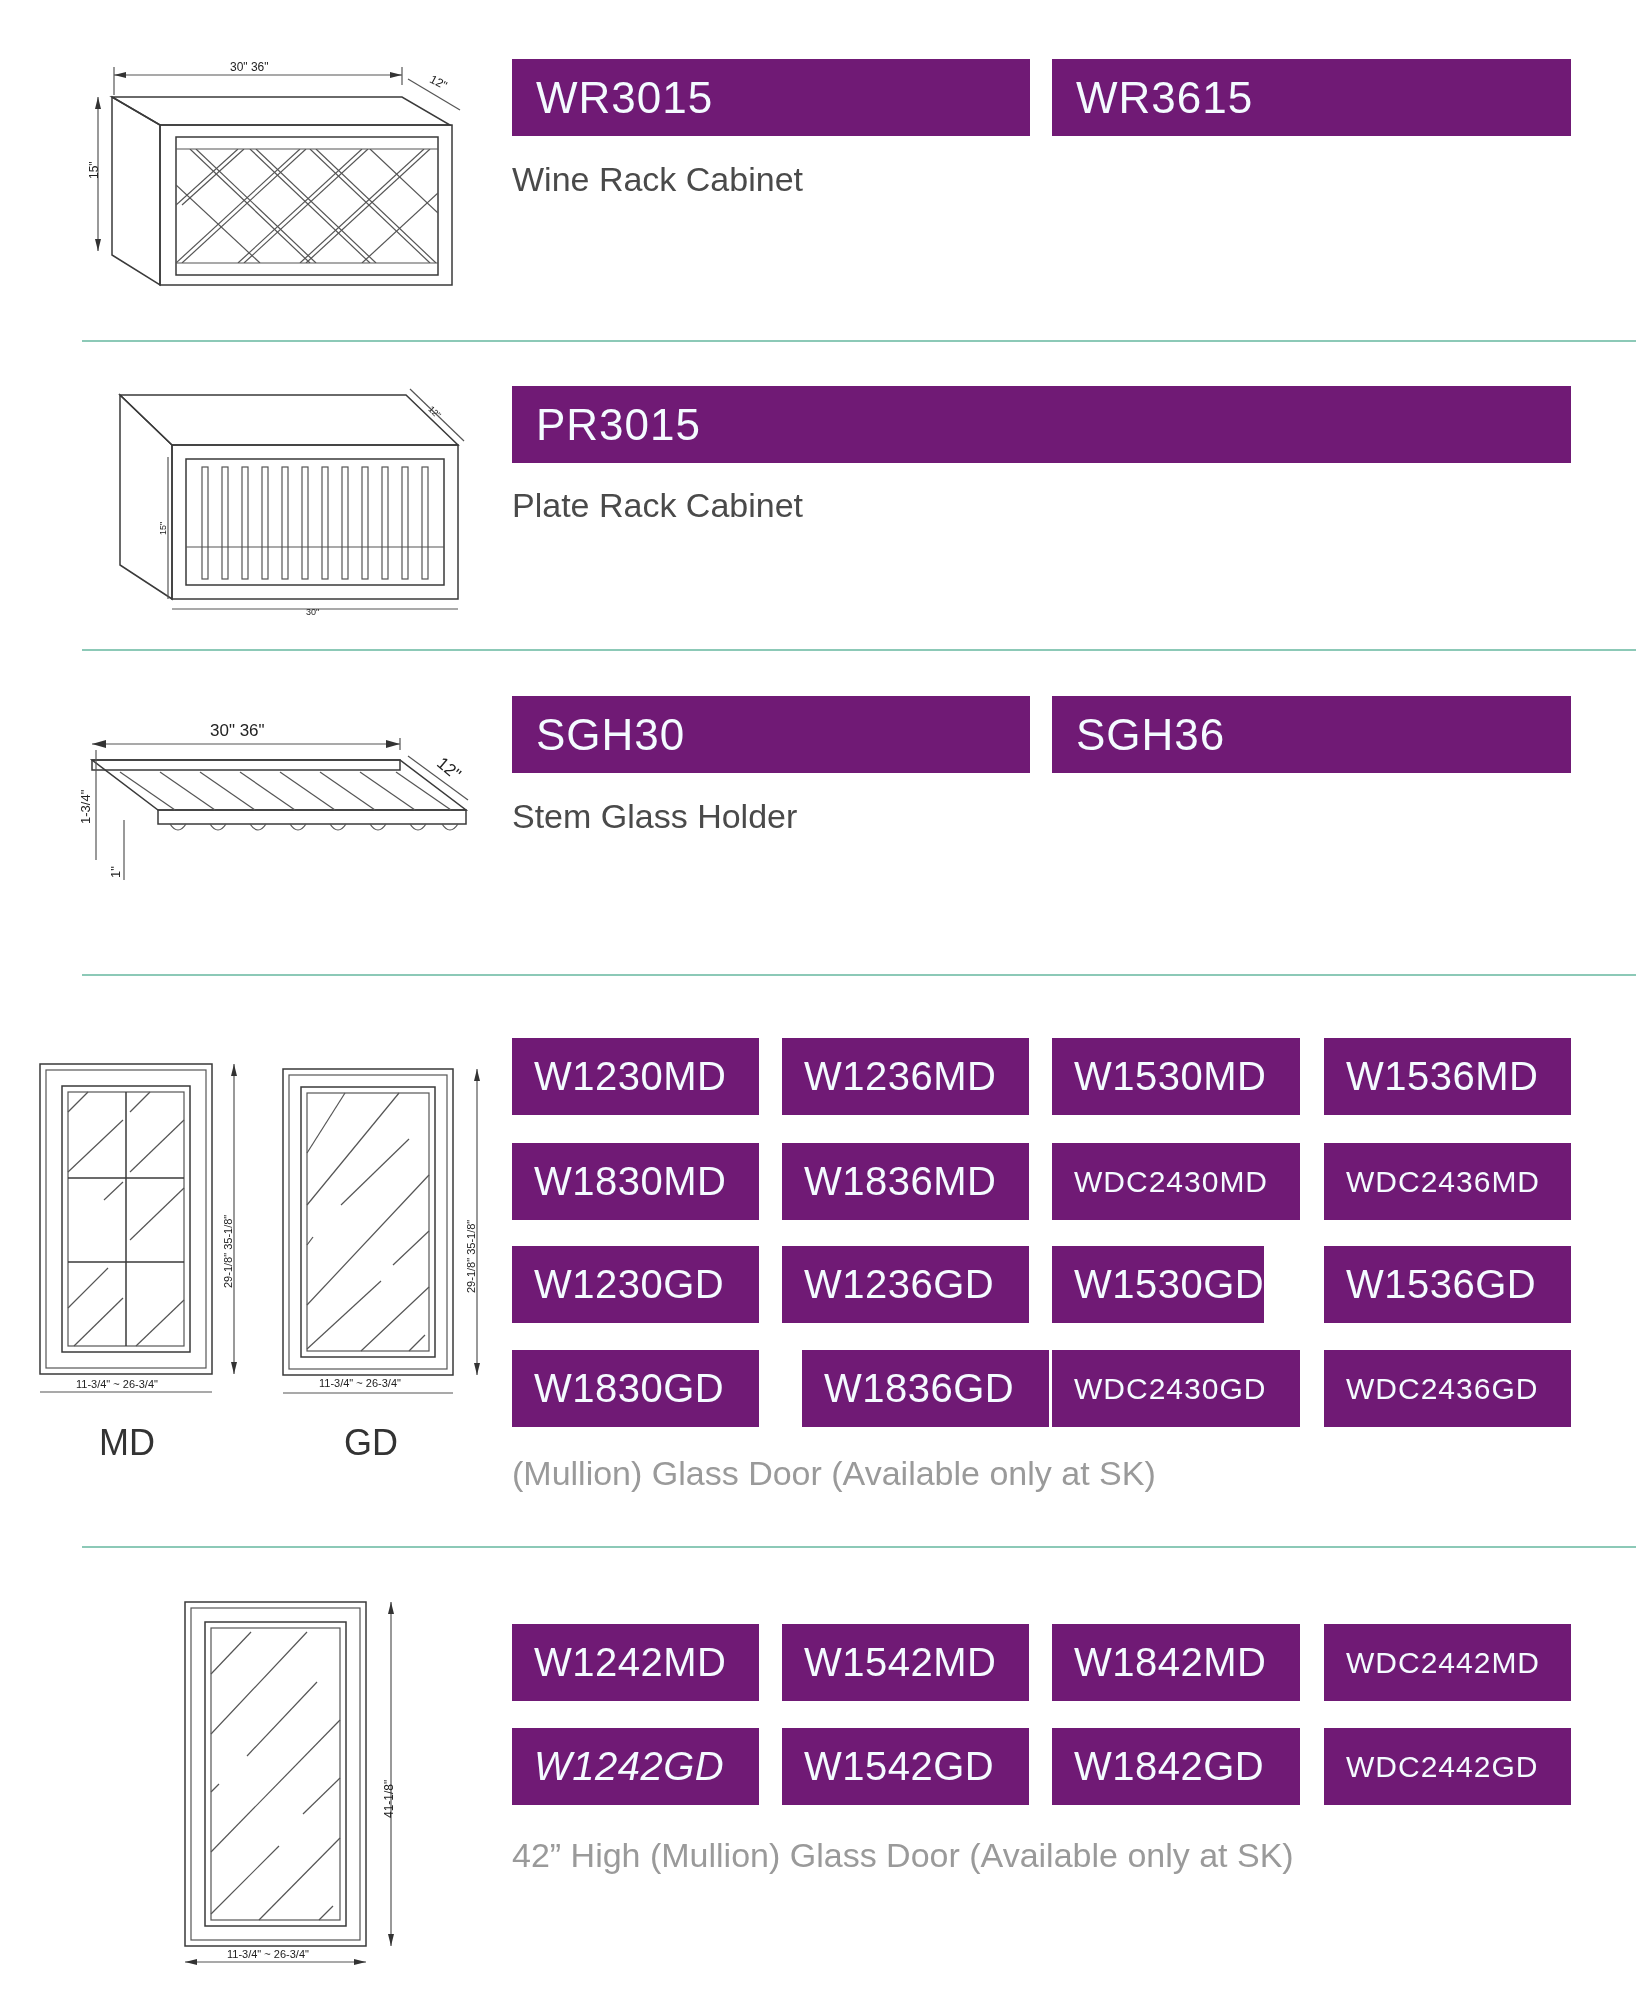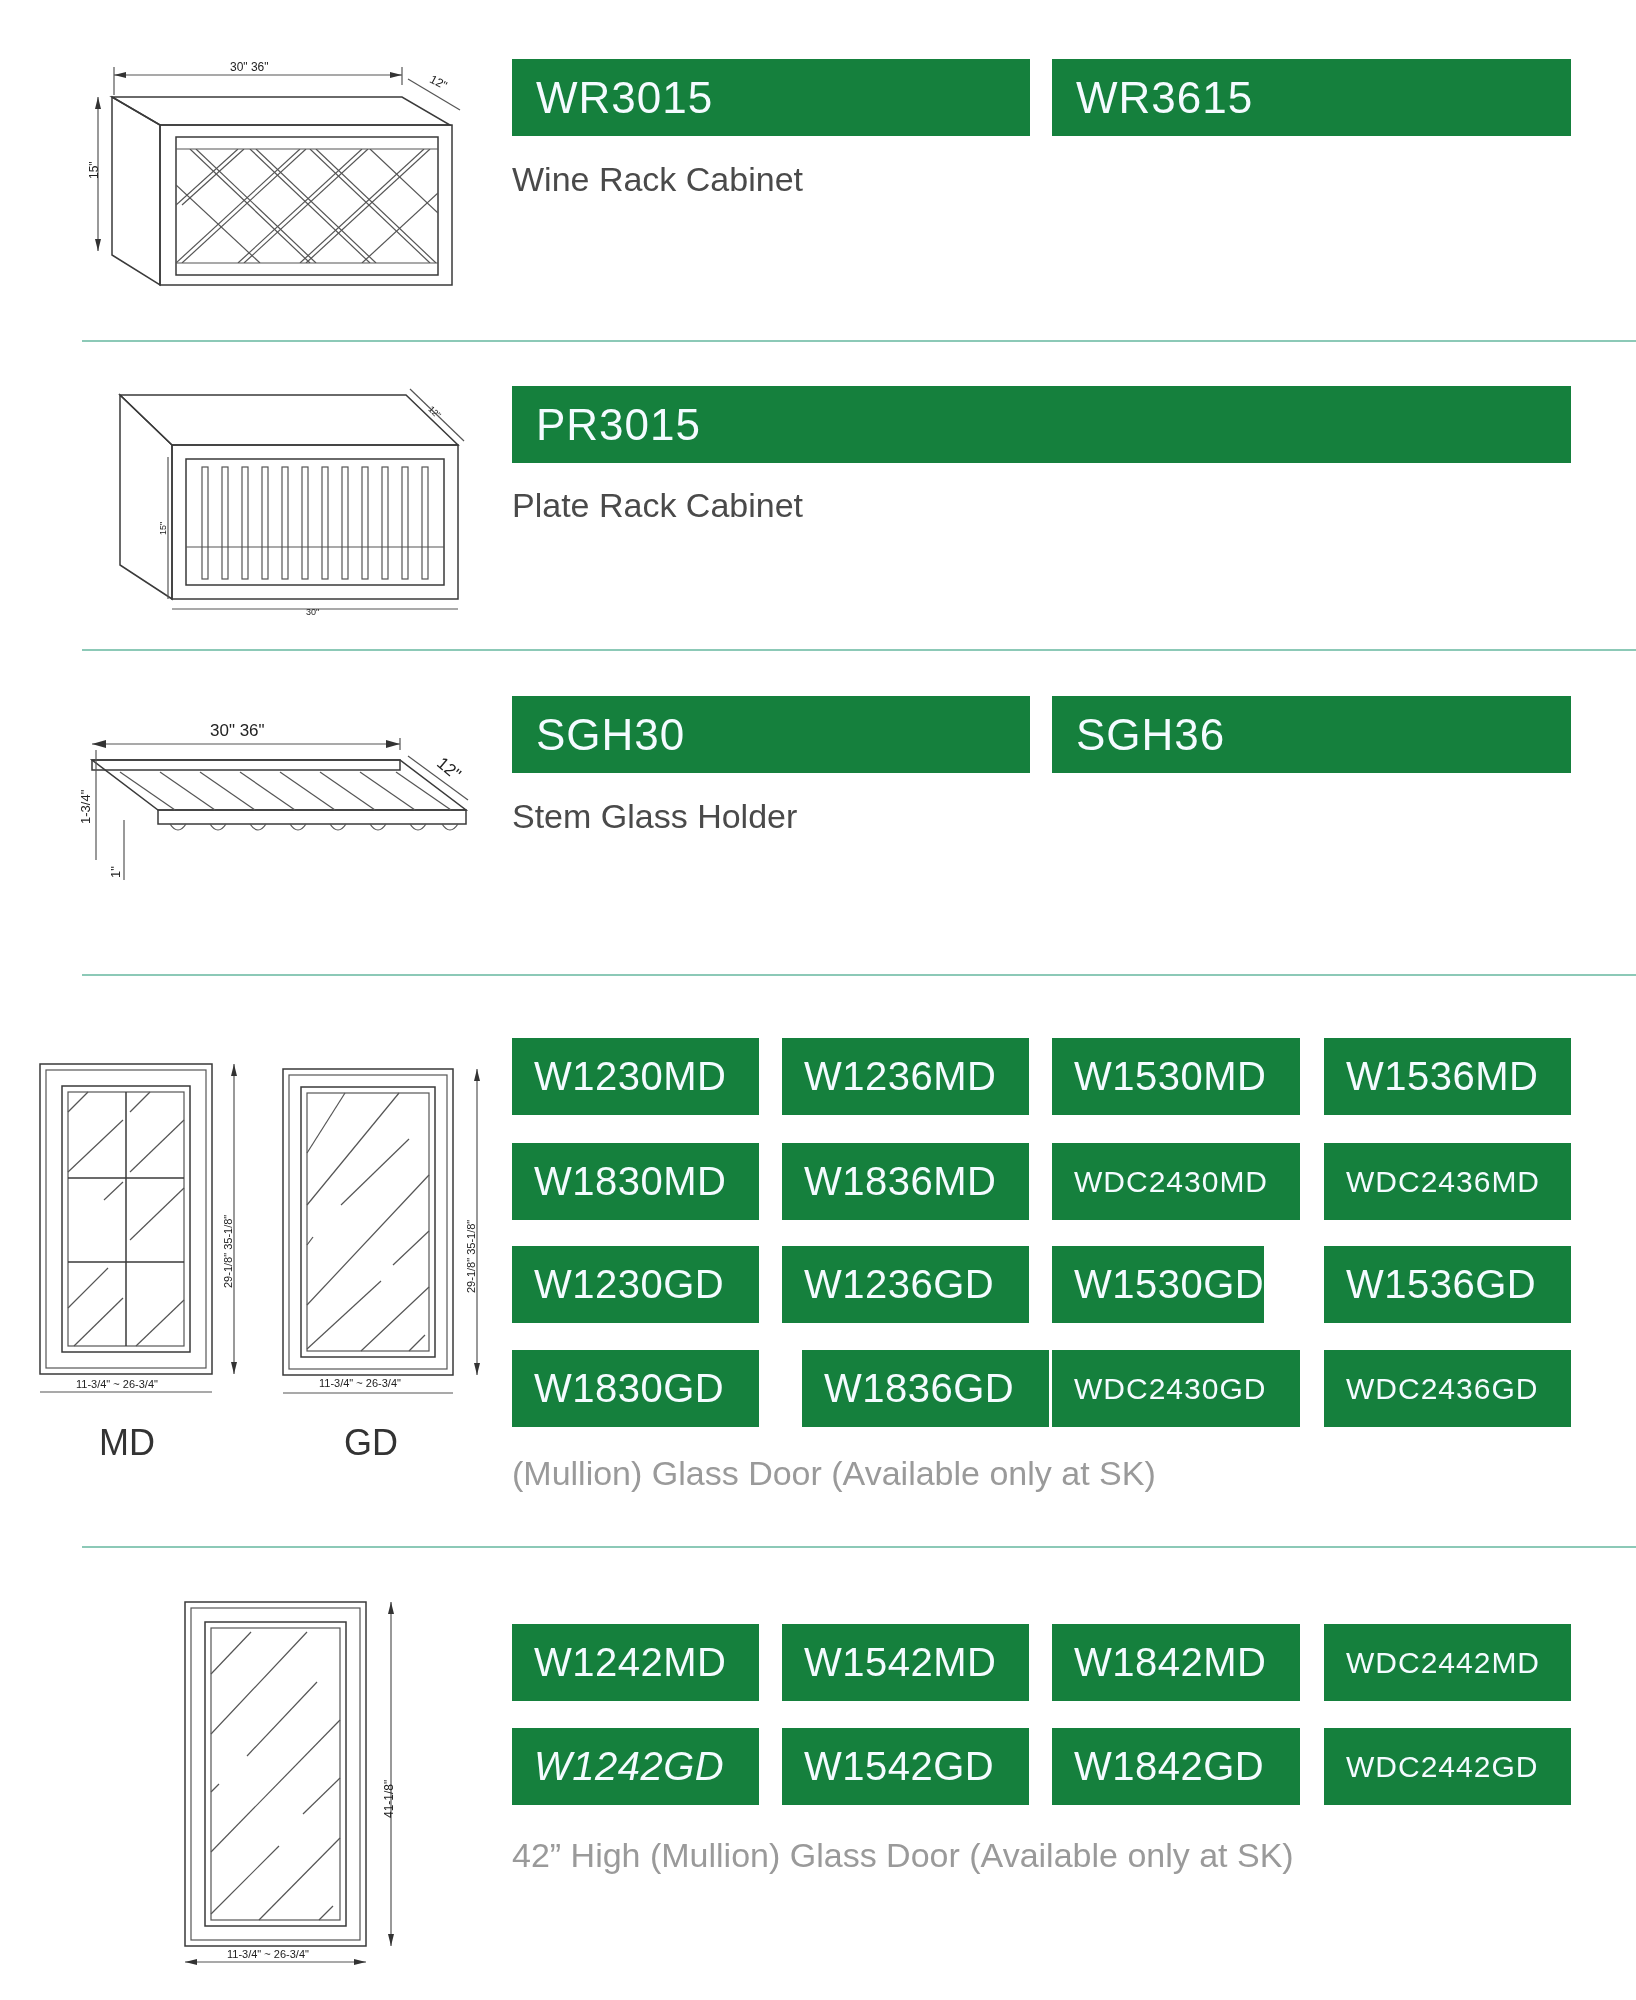--- a/index.html
+++ b/index.html
@@ -1,18 +1,18 @@
 <!DOCTYPE html>
 <html><head>
 <meta charset="utf-8">
 <style>
   html,body{margin:0;padding:0;background:#ffffff;}
   body{width:1636px;height:2000px;position:relative;overflow:hidden;font-family:"Liberation Sans","DejaVu Sans",sans-serif;}
   .divider{position:absolute;left:82px;right:0;height:2px;background:#8cc9b7;}
-  .code{position:absolute;background:#15803d;color:#f4fbff;height:77px;display:flex;align-items:center;box-sizing:border-box;white-space:nowrap;}
+  .code{position:absolute;background:#701a75;color:#f4fbff;height:77px;display:flex;align-items:center;box-sizing:border-box;white-space:nowrap;}
   .code.big{font-size:44px;padding-left:24px;letter-spacing:1px;}
   .code.grid{font-size:40px;padding-left:22px;letter-spacing:0.5px;}
   .code.grid.small{font-size:30px;padding-left:22px;letter-spacing:1px;}
   .desc{position:absolute;color:#4a4a4a;font-size:34px;white-space:nowrap;}
   .caption{position:absolute;color:#9a9a9a;font-size:34px;white-space:nowrap;}
   .doorlabel{position:absolute;color:#333;font-size:36px;}
   svg{position:absolute;overflow:visible;}
   svg .ln{stroke:#3a3a3a;stroke-width:1.5;fill:none;}
   svg .ln2{stroke:#555;stroke-width:1.2;fill:none;}
   svg text{font-family:"Liberation Sans",sans-serif;fill:#222;}

